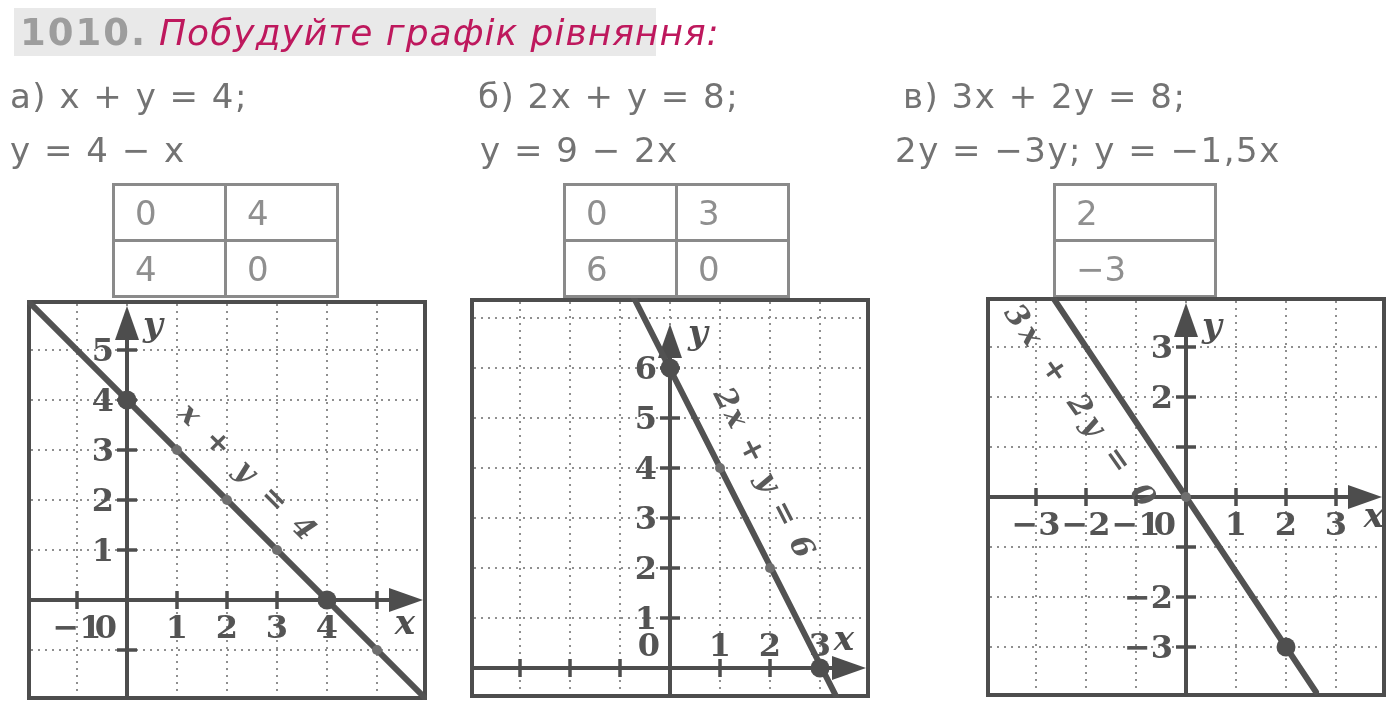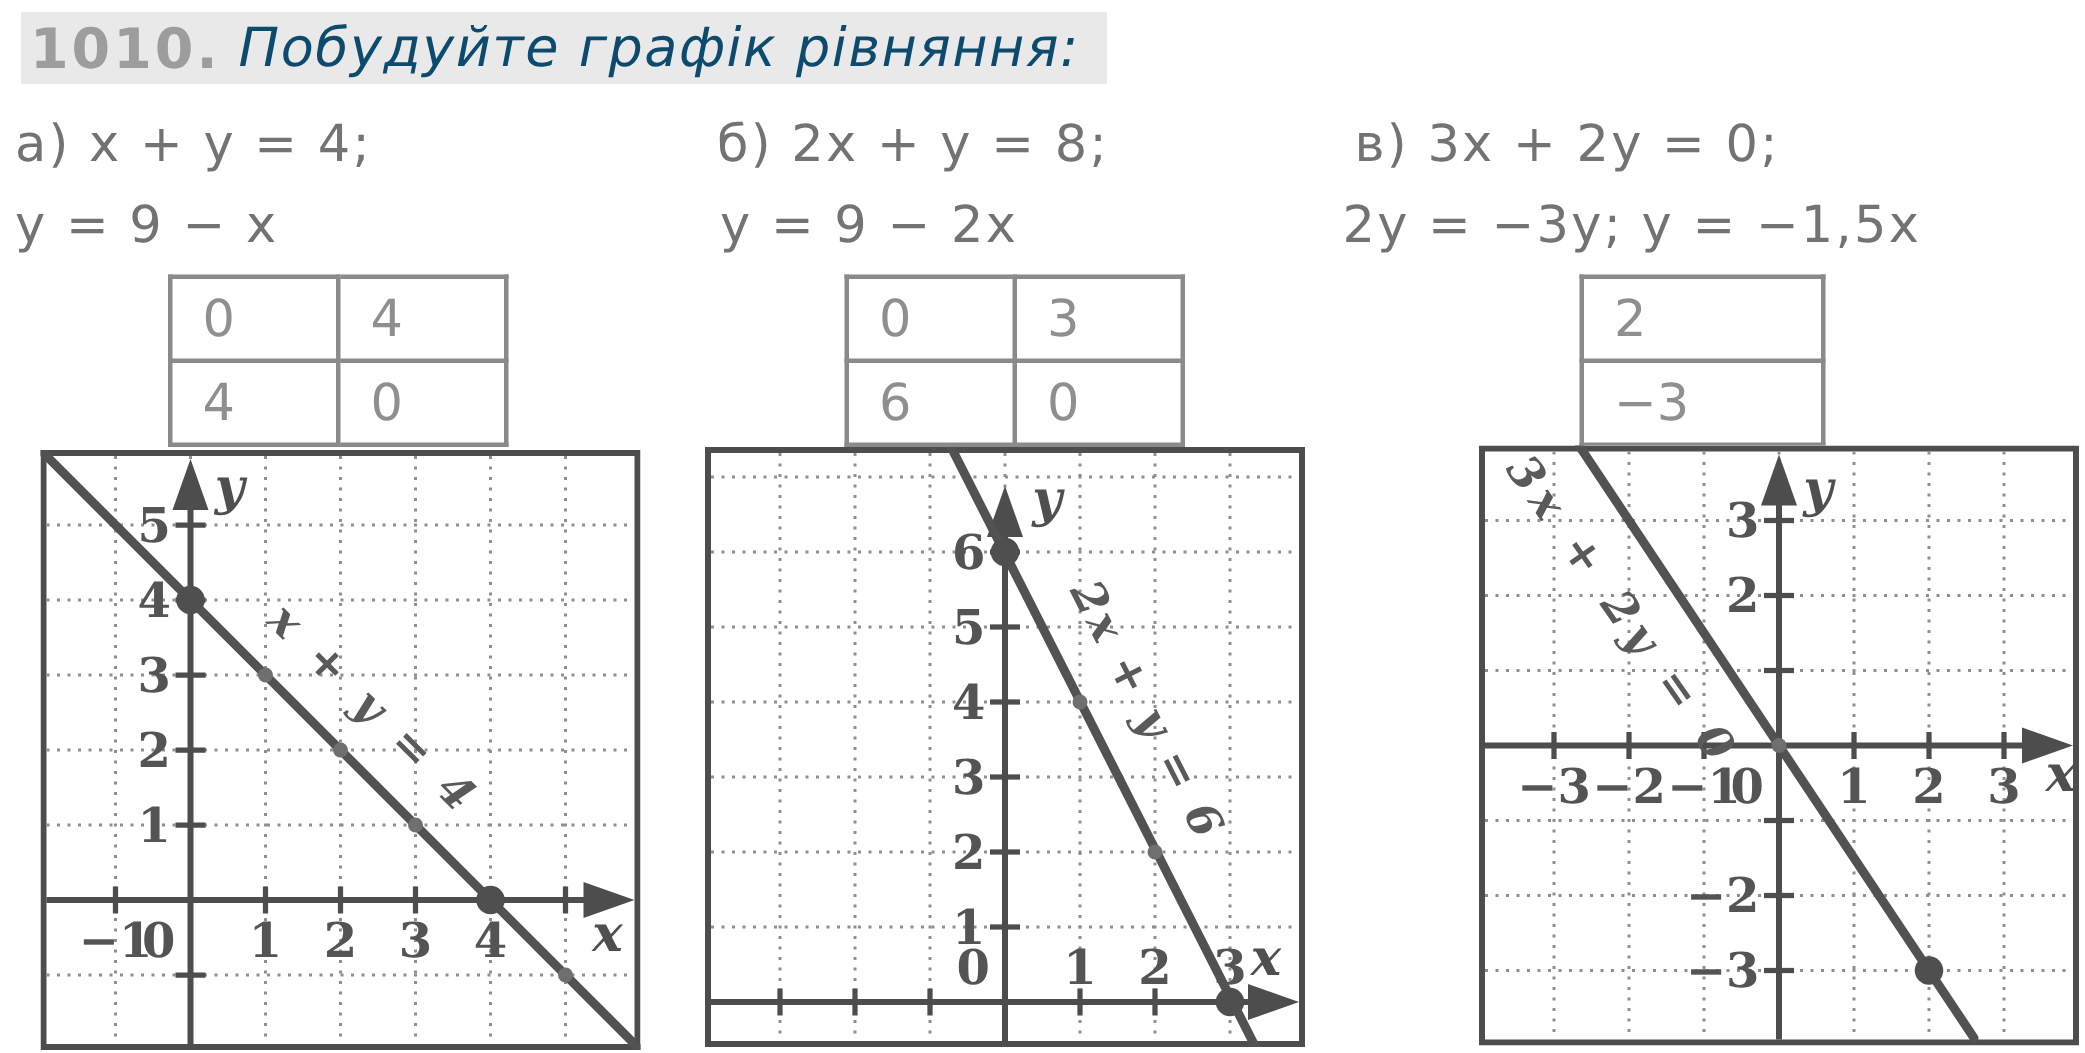--- a/index.html
+++ b/index.html
@@ -1,22 +1,22 @@
 <!DOCTYPE html>
 <html><head>
 <meta charset="utf-8">
 <style>
   html,body{margin:0;padding:0}
   body{width:1390px;height:702px;position:relative;overflow:hidden;background:#ffffff;
        font-family:"DejaVu Sans",sans-serif;}
 
-  .title-band{position:absolute;left:14px;top:8px;width:724px;height:48px;background:#e9e9e9;
+  .title-band{position:absolute;left:14px;top:8px;width:642px;height:48px;background:#e9e9e9;
               display:flex;align-items:center;white-space:nowrap}
   .title-num{font-size:37px;font-weight:bold;color:#9d9d9d;margin:0 12px 0 6px;letter-spacing:2px}
-  .title-text{font-size:36px;font-style:italic;color:#0c4a6e;letter-spacing:1px}
+  .title-text{font-size:36px;font-style:italic;color:#be185d;letter-spacing:1px}
 
   .eq{position:absolute;font-size:34px;color:#737373;letter-spacing:1.5px;white-space:nowrap}
 
   .vtable{position:absolute;border-collapse:collapse}
   .vtable td{border:3px solid #8a8a8a;width:89px;height:53px;font-size:34px;color:#8f8f8f;
              padding:0 0 0 20px;vertical-align:middle;background:#fff}
   .vtable.single td{width:138px}
 
   .chart{position:absolute;background:#fff}
 
@@ -26,21 +26,21 @@
 </style>
 </head>
 <body>
 
 <div class="title-band">
   <span class="title-num">1010.</span>
   <span class="title-text">Побудуйте графік рівняння:</span>
 </div>
 
 <div class="eq" style="left:10px;top:76px">а) x + y = 4;</div>
-<div class="eq" style="left:10px;top:130px">y = 9 − x</div>
+<div class="eq" style="left:10px;top:130px">y = 4 − x</div>
 <table class="vtable" style="left:112px;top:183px">
   <tbody>
       <tr>
     <td>0</td>
     <td>4</td>
   </tr>
   <tr>
     <td>4</td>
     <td>0</td>
   </tr>
@@ -161,21 +161,21 @@
       <text class="tick-label" x="187" y="281" text-anchor="end">2</text>
       <text class="tick-label" x="187" y="231.00000000000003" text-anchor="end">3</text>
       <text class="tick-label" x="187" y="181.00000000000003" text-anchor="end">4</text>
       <text class="tick-label" x="187" y="131" text-anchor="end">5</text>
       <text class="tick-label" x="187" y="81.00000000000001" text-anchor="end">6</text>
       <text class="axis-letter" x="374" y="352" text-anchor="middle">x</text>
       <text class="axis-letter" x="228" y="46" text-anchor="middle">y</text>
       <text class="eq-label" x="286" y="180.00000000000003" text-anchor="middle" letter-spacing="2" transform="rotate(63 286 180.00000000000003)">2x + y = 6</text>
     </svg></div>
 
-<div class="eq" style="left:903px;top:76px">в) 3x + 2y = 0;</div>
+<div class="eq" style="left:903px;top:76px">в) 3x + 2y = 8;</div>
 <div class="eq" style="left:895px;top:130px">2y = −3y; y = −1,5x</div>
 <table class="vtable single" style="left:1053px;top:183px">
   <tbody>
       <tr>
     <td>2</td>
   </tr>
   <tr>
     <td>−3</td>
   </tr>
 </tbody>

